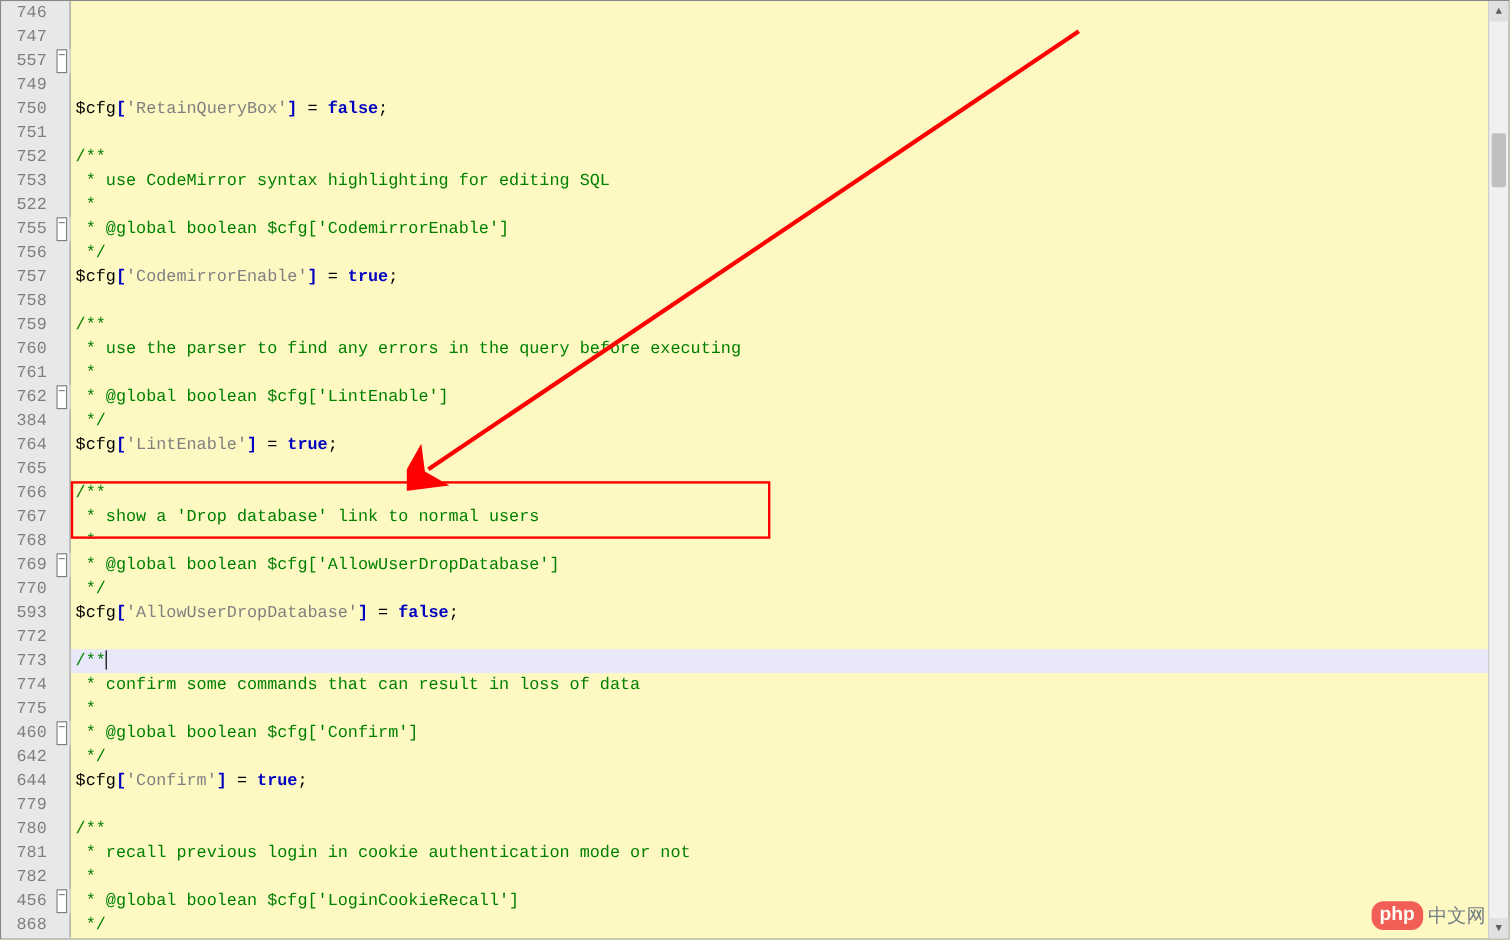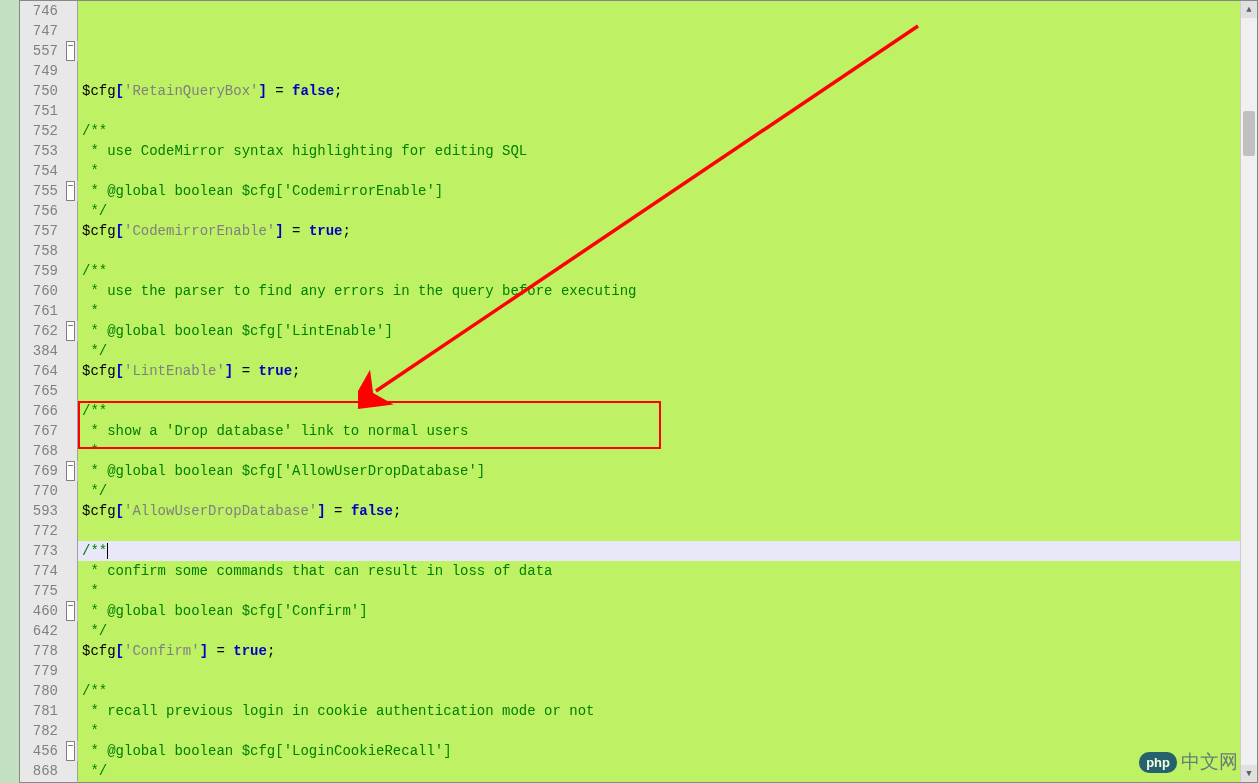--- a/index.html
+++ b/index.html
@@ -9,21 +9,20 @@
   background: #c3e0c3;
   overflow: hidden;
   height: 783px;
   width: 1258px;
   position: relative;
 }
 .editor {
   display: flex;
   height: 100%;
   border: 1px solid #888;
-  margin-left: 19px;
 }
 .gutter {
   background: #e8e8e8;
   color: #808080;
   text-align: right;
   padding: 0 6px 0 4px;
   user-select: none;
   flex-shrink: 0;
   width: 44px;
   line-height: 20px;
@@ -57,21 +56,21 @@
 }
 .fold-line {
   position: absolute;
   width: 1px;
   background: #a0a0a0;
   left: 50%;
   top: 0; bottom: 0;
 }
 .code {
   flex: 1;
-  background: #bef264;
+  background: #fef9c3;
   line-height: 20px;
   position: relative;
   white-space: pre;
 }
 .code-line { height: 20px; padding-left: 4px; }
 .code-line.cursor { background: #e8e8f8; }
 .tok-var { color: #000; }
 .tok-br { color: #0000c0; font-weight: bold; }
 .tok-str { color: #808080; }
 .tok-op { color: #000; }
@@ -122,32 +121,32 @@
 .watermark {
   position: absolute;
   right: 20px;
   bottom: 8px;
   display: flex;
   align-items: center;
   gap: 4px;
   opacity: 0.85;
 }
 .wm-badge {
-  background: #0c4a6e;
+  background: #ef4444;
   color: #fff;
   font-family: Arial, sans-serif;
   font-weight: bold;
-  font-size: 13px;
+  font-size: 16px;
   padding: 3px 7px;
   border-radius: 10px;
 }
 .wm-text {
   color: #5a6a7a;
   font-family: Liberation Sans, sans-serif;
-  font-size: 19px;
+  font-size: 16px;
 }
 .caret {
   display: inline-block;
   width: 1px;
   height: 16px;
   background: #000;
   vertical-align: middle;
 }
 </style>
 </head>
@@ -156,21 +155,21 @@
 <div class="editor">
   <div class="gutter">
       <div>746</div>
       <div>747</div>
       <div>557</div>
       <div>749</div>
       <div>750</div>
       <div>751</div>
       <div>752</div>
       <div>753</div>
-      <div>754</div>
+      <div>522</div>
       <div>755</div>
       <div>756</div>
       <div>757</div>
       <div>758</div>
       <div>759</div>
       <div>760</div>
       <div>761</div>
       <div>762</div>
       <div>384</div>
       <div>764</div>
@@ -180,21 +179,21 @@
       <div>768</div>
       <div>769</div>
       <div>770</div>
       <div>593</div>
       <div>772</div>
       <div>773</div>
       <div>774</div>
       <div>775</div>
       <div>460</div>
       <div>642</div>
-      <div>778</div>
+      <div>644</div>
       <div>779</div>
       <div>780</div>
       <div>781</div>
       <div>782</div>
       <div>456</div>
       <div>868</div>
     </div>
   <div class="fold-col">
       <div>
         <div class="fold-line"></div>

